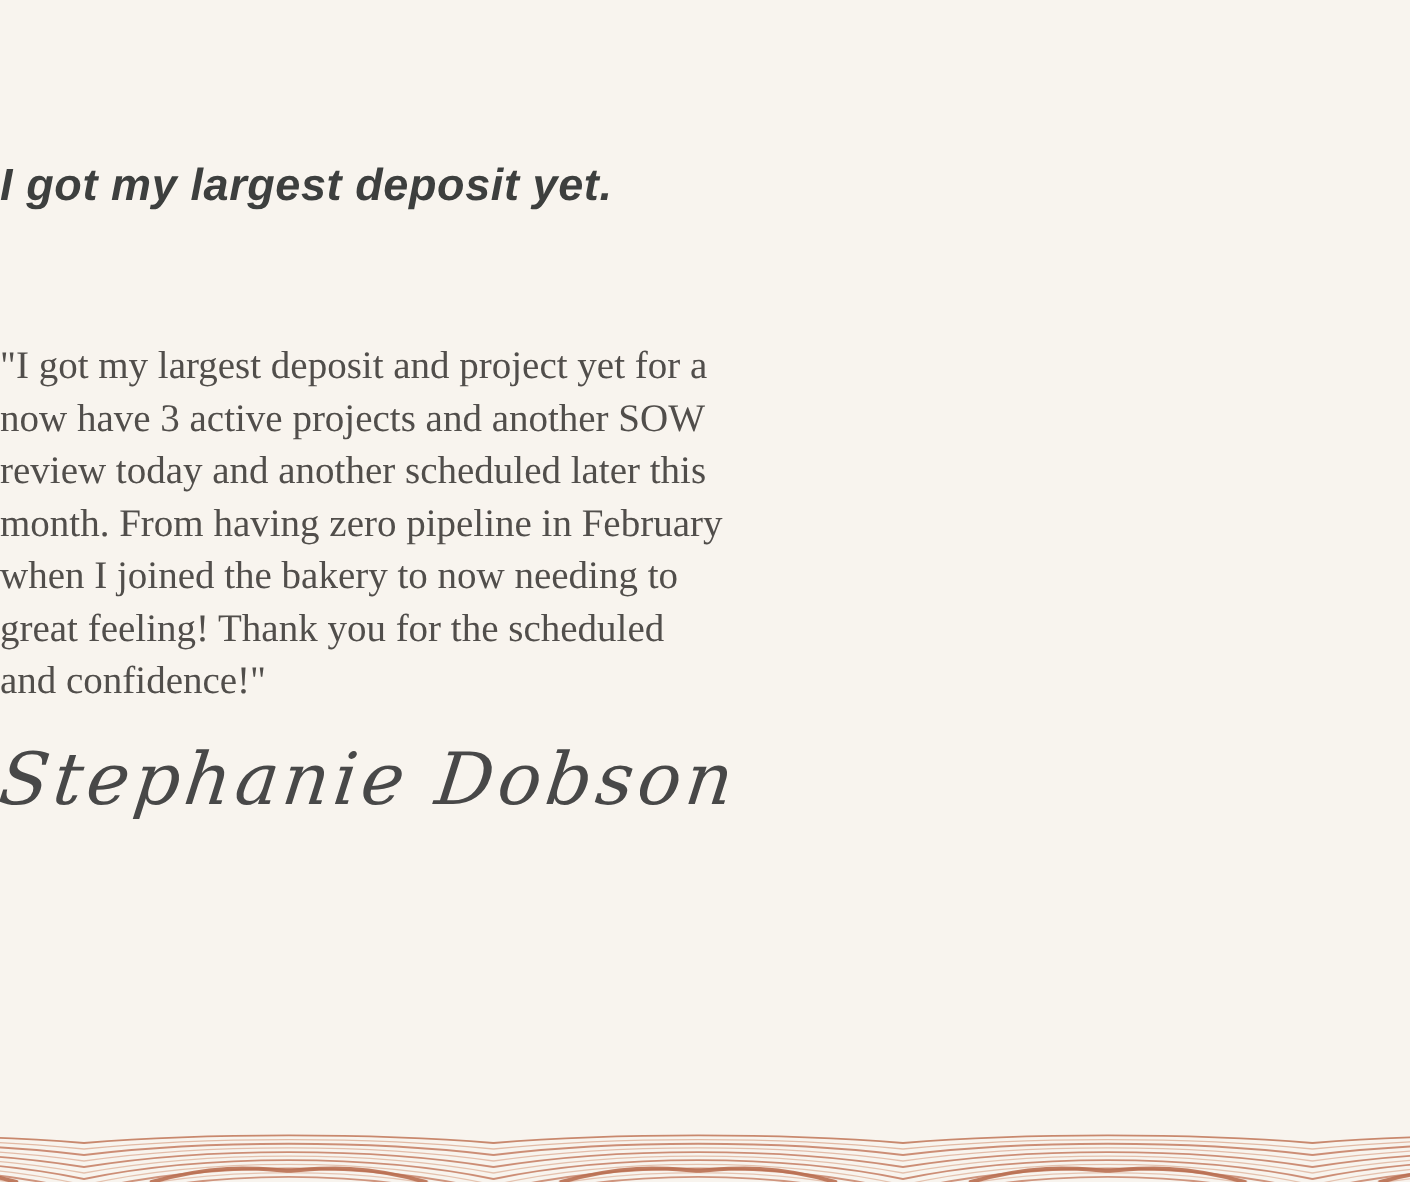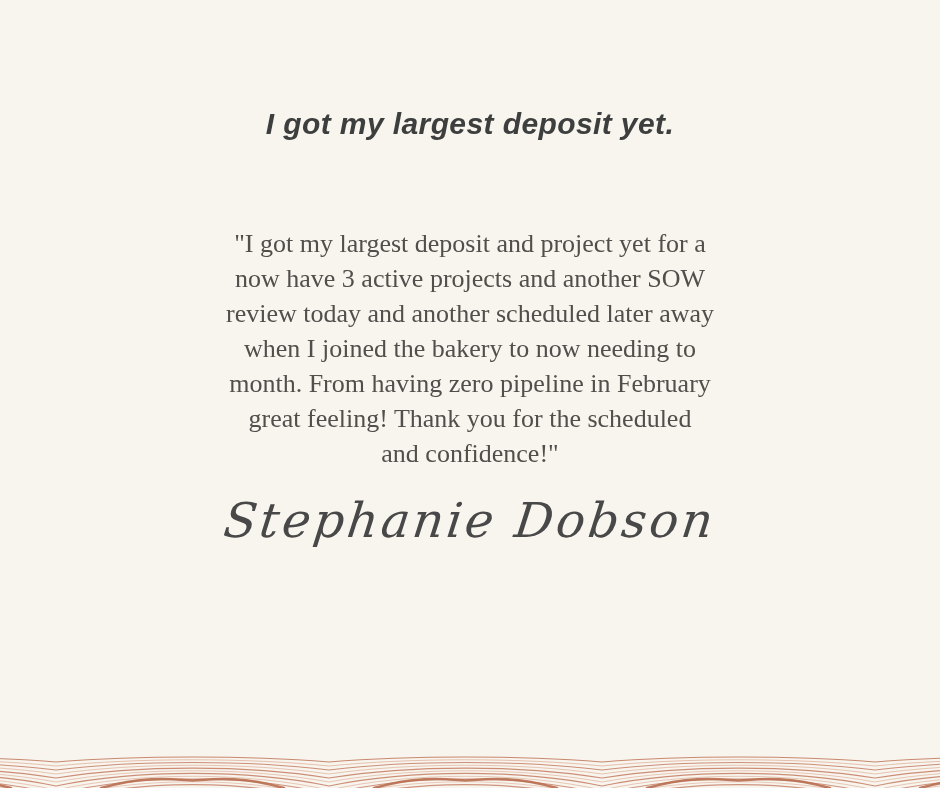--- a/index.html
+++ b/index.html
@@ -2,21 +2,20 @@
 <html style="--page-background: #f8f4ee; --headline-text: #3d3f3e; --quote-text: #514e4b; --signature-text: #484848; --wave-mid: #c47c60; --wave-light: #dcab92; --wave-bold: #ba6e50;"><head>
 <meta charset="utf-8">
 <style>
   html,body{margin:0;padding:0;background:#f8f4ee;}
   .card{
     position:relative;
     width:940px;height:788px;
     margin:0 auto;
     overflow:hidden;
     background:var(--page-background,#f8f4ee);
-    text-align:center;
     font-family:"Liberation Serif",serif;
   }
   .headline{
     margin:106px 0 0 0;
     font-family:"Liberation Sans",sans-serif;
     font-style:italic;
     font-weight:700;
     font-size:30px;
     line-height:36px;
     letter-spacing:.4px;
@@ -51,23 +50,23 @@
 </head>
 <body>
 
 <div class="card">
 
   <h1 class="headline">I got my largest deposit yet.</h1>
 
   <div class="quote">
     <div class="quote-line">"I got my largest deposit and project yet for a</div>
     <div class="quote-line">now have 3 active projects and another SOW</div>
-    <div class="quote-line">review today and another scheduled later away</div>
+    <div class="quote-line">review today and another scheduled later this</div>
+    <div class="quote-line">month. From having zero pipeline in February</div>
     <div class="quote-line">when I joined the bakery to now needing to</div>
-    <div class="quote-line">month. From having zero pipeline in February</div>
     <div class="quote-line">great feeling! Thank you for the scheduled</div>
     <div class="quote-line">and confidence!"</div>
   </div>
 
   <div class="signature">Stephanie Dobson</div>
 
   <svg class="waves" viewBox="0 0 940 36" preserveAspectRatio="none" aria-hidden="true">
     <defs>
       <pattern id="wavetile" width="273" height="90" patternUnits="userSpaceOnUse" patternTransform="translate(56,0)">
         <g fill="none" stroke-linecap="round">

